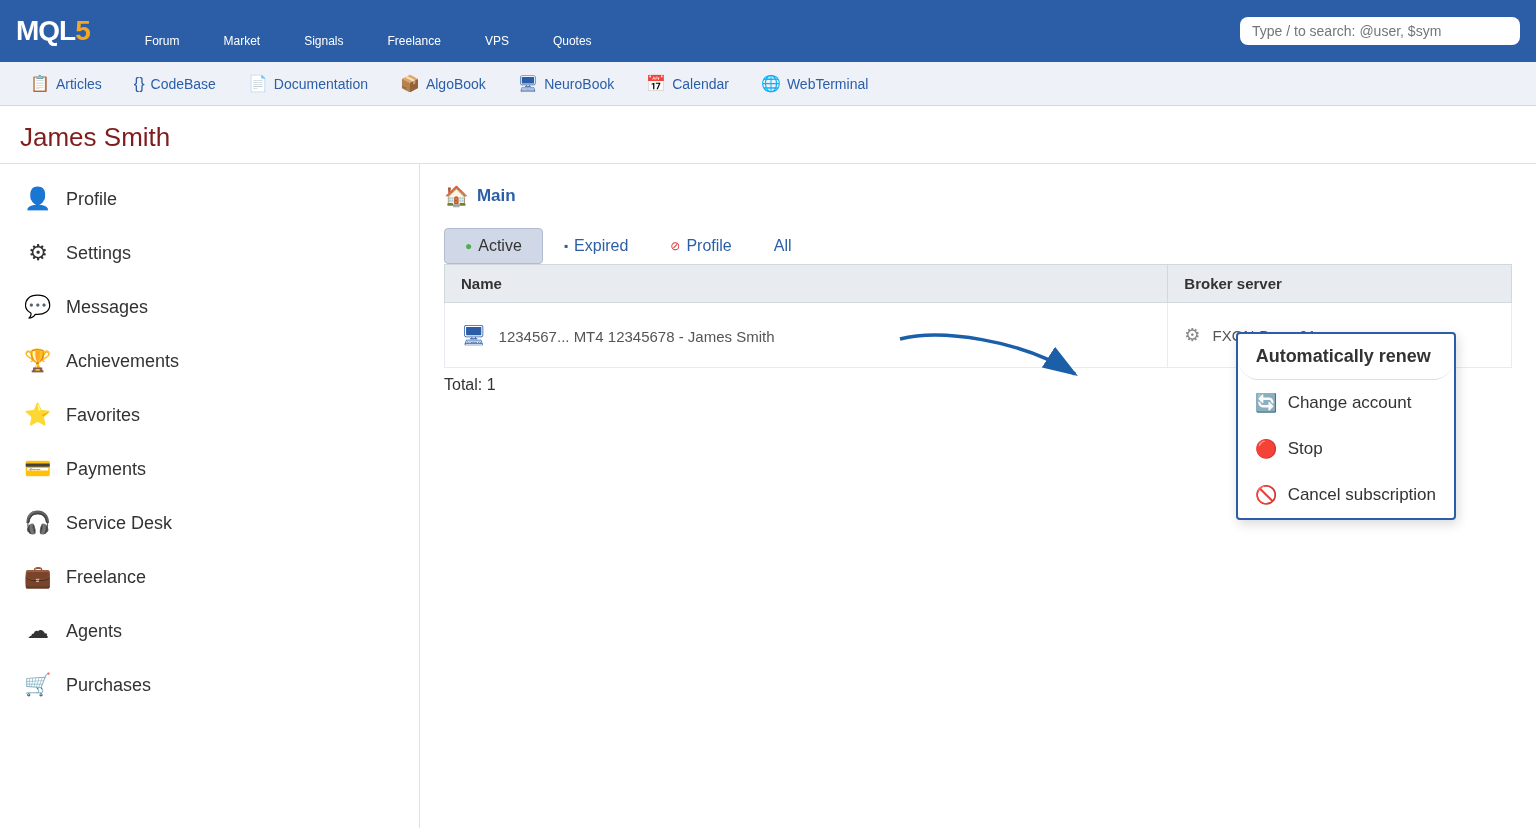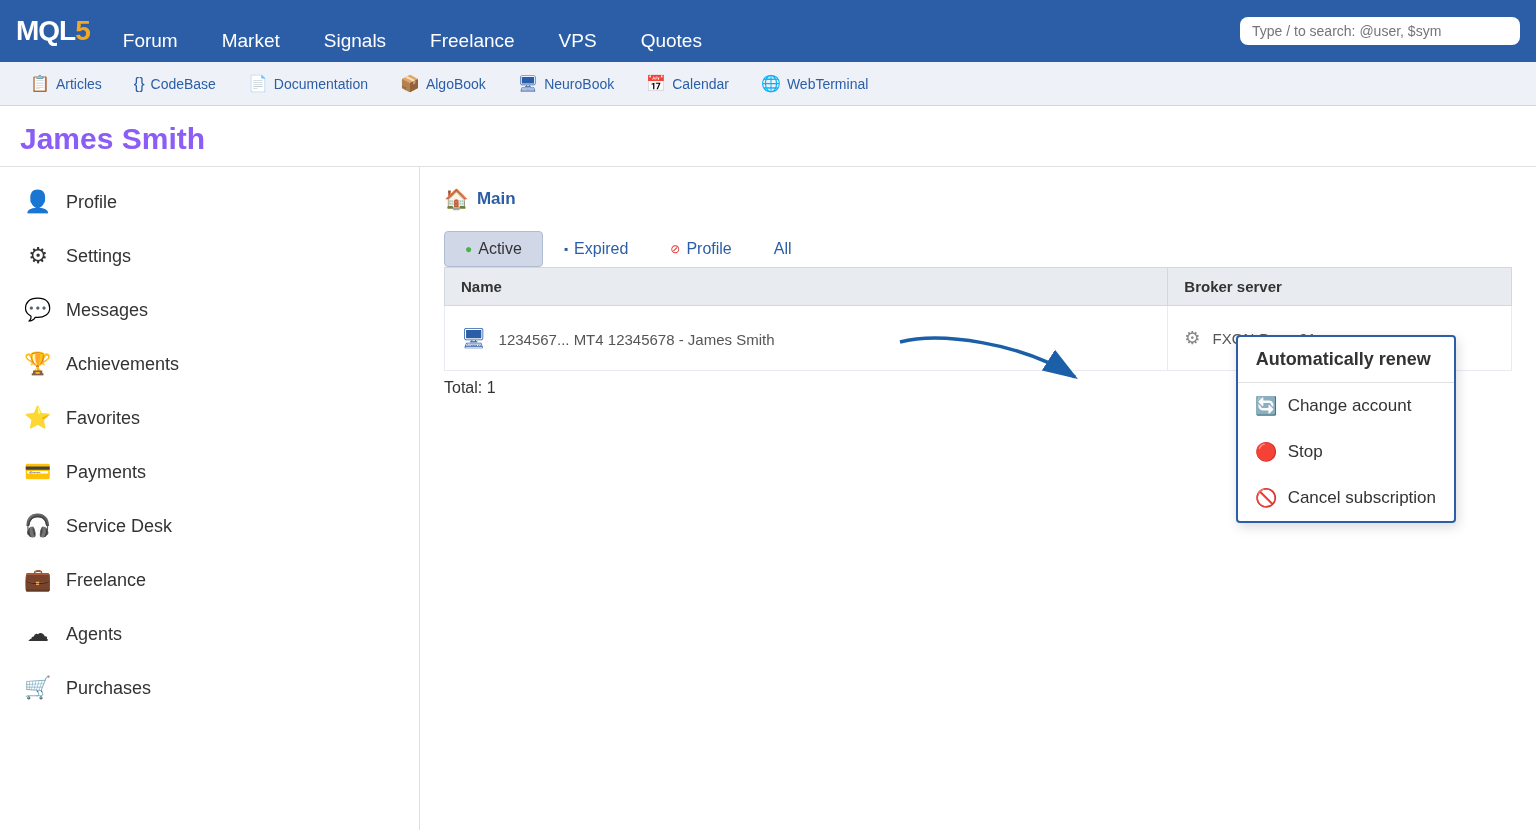--- a/index.html
+++ b/index.html
@@ -10,33 +10,33 @@
       background: #2b5ea7;
       display: flex;
       align-items: center;
       height: 62px;
       padding: 0 16px;
       gap: 0;
     }
     .logo {
       display: flex;
       align-items: center;
-      margin-right: 10px;
+      margin-right: 32px;
     }
     .logo-mql { color: #fff; font-size: 28px; font-weight: 900; letter-spacing: -1px; }
     .logo-5 { color: #f5a623; font-size: 28px; font-weight: 900; }
     .nav-links {
       display: flex;
       gap: 0;
       flex: 1;
     }
     .nav-link {
       color: #fff;
       text-decoration: none;
-      font-size: 19px;
+      font-size: 12px;
       font-weight: 500;
       padding: 0 22px;
       height: 62px;
       display: flex;
       align-items: center;
       margin-top: 20px;
     }
     .search-box {
       margin-left: auto;
       background: #fff;
@@ -70,23 +70,23 @@
       cursor: pointer;
     }
     .sub-nav-icon { font-size: 16px; }
 
     
     .user-header {
       padding: 16px 20px 10px 20px;
       border-bottom: 1px solid #e0e0e0;
     }
     .user-name {
-      font-size: 30px;
-      font-weight: bold;
-      color: #8b5cf6;
+      font-size: 26px;
+      font-weight: normal;
+      color: #7f1d1d;
     }
 
     
     .main-layout {
       display: flex;
       height: calc(830px - 62px - 44px - 60px);
     }
 
     
     .sidebar {
@@ -203,20 +203,21 @@
       gap: 10px;
       padding: 12px 18px;
       font-size: 17px;
       color: #333;
       cursor: pointer;
     }
     .context-menu-item:first-child {
       font-weight: bold;
       font-size: 18px;
       border-bottom: 1px solid #e0e0e0;
+      border-radius: 21px;
     }
     .cm-icon { font-size: 18px; width: 22px; text-align: center; }
 
     
     .arrow-svg {
       position: absolute;
       top: 155px;
       left: 460px;
       pointer-events: none;
     }

